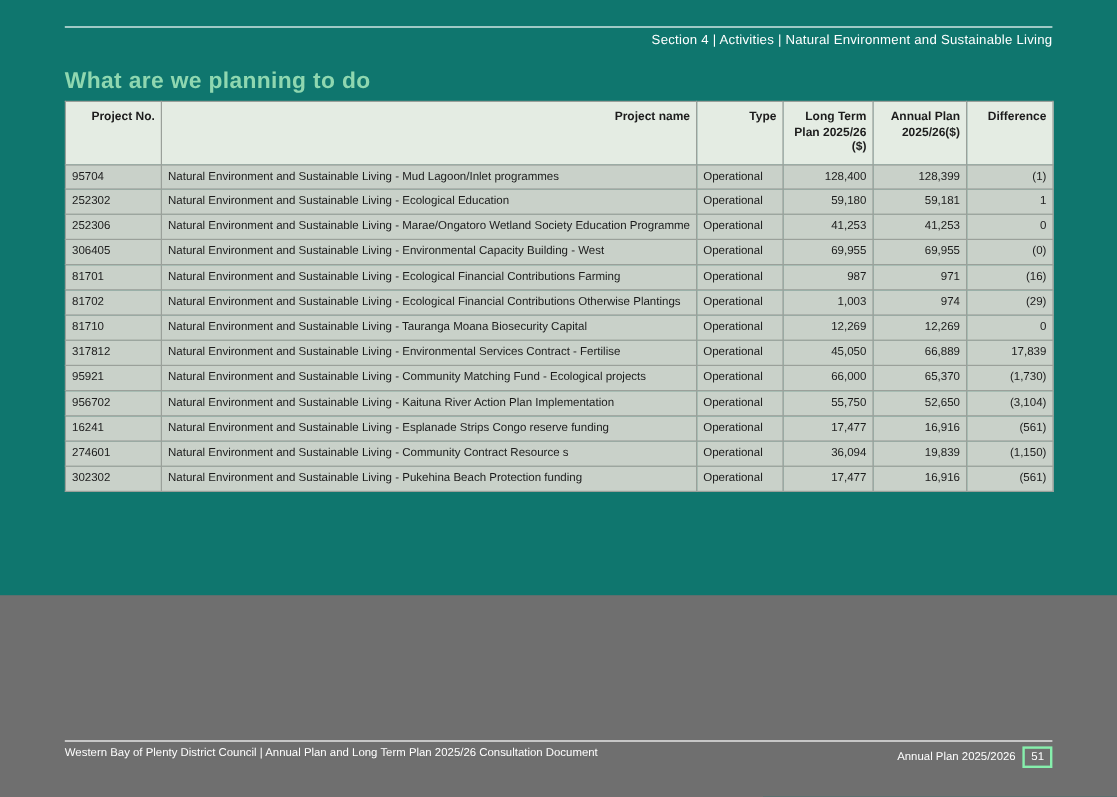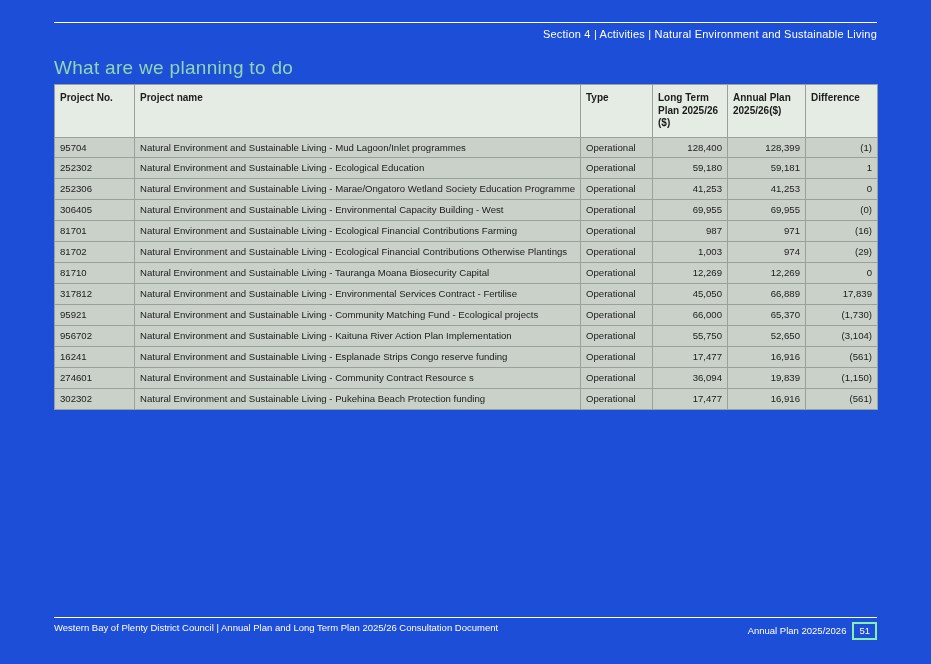--- a/index.html
+++ b/index.html
@@ -9,22 +9,22 @@
   body {
     width: 931px;
     height: 664px;
     background: #6f6f6f;
     font-family: "Liberation Sans", sans-serif;
     overflow: hidden;
   }
   .page {
     position: relative;
     width: 931px;
-    height: 664px;
-    background: #1d4ed8;
+    height: 496px;
+    background: #0f766e;
     box-sizing: border-box;
   }
   .header-rule {
     position: absolute;
     left: 54px;
     right: 54px;
     top: 22px;
     height: 1px;
     background: #ffffff;
   }
@@ -35,39 +35,39 @@
     font-size: 11px;
     color: #ffffff;
     letter-spacing: 0.2px;
     white-space: nowrap;
   }
   .page-title {
     position: absolute;
     left: 54px;
     top: 57px;
     font-size: 19px;
-    font-weight: normal;
+    font-weight: bold;
     color: #8fd7b0;
     letter-spacing: 0.3px;
   }
   table.data {
     position: absolute;
     left: 54px;
     top: 84px;
     width: 823px;
     border-collapse: collapse;
     table-layout: fixed;
     font-size: 9.6px;
     color: #1c1c1c;
   }
   table.data th {
     background: #e4ece3;
     color: #1c1c1c;
     font-weight: bold;
-    text-align: left;
+    text-align: right;
     vertical-align: top;
     padding: 7px 5px 7px 5px;
     border: 1px solid #9aa09a;
     font-size: 10px;
     line-height: 1.25;
   }
   table.data td {
     background: #c9d1c9;
     padding: 4px 5px 4px 5px;
     border: 1px solid #9aa09a;

